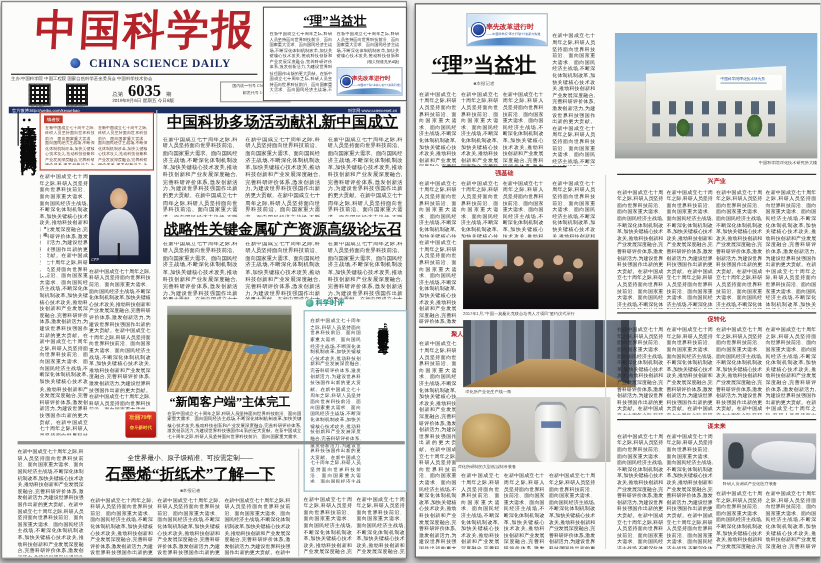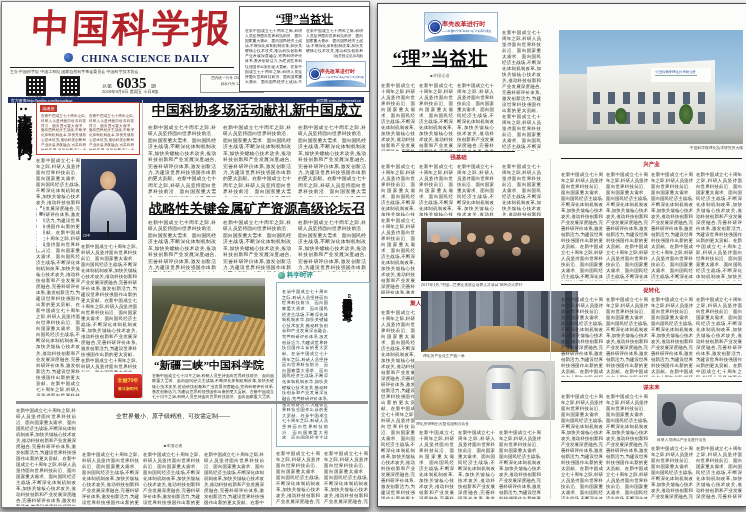--- a/index.html
+++ b/index.html
@@ -103,39 +103,40 @@
 
     <div class="a hl" style="left:146px;top:198px;width:218px;height:16px;font-size:13.5px;">战略性关键金属矿产资源高级论坛召开</div>
     <div class="a t" style="left:146px;top:218px;width:68px;height:52px;font-size:4.8px;">在新中国成立七十周年之际,科研人员坚持面向世界科技前沿、面向国家重大需求、面向国民经济主战场,不断深化体制机制改革,加快关键核心技术攻关,推动科技创新和产业发展深度融合,完善科研评价体系,激发创新活力,为建设世界科技强国作出新的更大贡献。在新中国成立七十周年之际,科研人员坚持面向世界科技前沿、面向国家重大需求、面向国民经济主战场,不断深化体制机制改革,加快关键核心技术攻关,推动科技创新和产业发展深度融合,完善科研评价体系,激发创新活力,为建设世界科技强国作出新的更大贡献。</div>
     <div class="a t" style="left:221px;top:218px;width:68px;height:52px;font-size:4.8px;">在新中国成立七十周年之际,科研人员坚持面向世界科技前沿、面向国家重大需求、面向国民经济主战场,不断深化体制机制改革,加快关键核心技术攻关,推动科技创新和产业发展深度融合,完善科研评价体系,激发创新活力,为建设世界科技强国作出新的更大贡献。在新中国成立七十周年之际,科研人员坚持面向世界科技前沿、面向国家重大需求、面向国民经济主战场,不断深化体制机制改革,加快关键核心技术攻关,推动科技创新和产业发展深度融合,完善科研评价体系,激发创新活力,为建设世界科技强国作出新的更大贡献。</div>
     <div class="a t" style="left:296px;top:218px;width:68px;height:52px;font-size:4.8px;">在新中国成立七十周年之际,科研人员坚持面向世界科技前沿、面向国家重大需求、面向国民经济主战场,不断深化体制机制改革,加快关键核心技术攻关,推动科技创新和产业发展深度融合,完善科研评价体系,激发创新活力,为建设世界科技强国作出新的更大贡献。在新中国成立七十周年之际,科研人员坚持面向世界科技前沿、面向国家重大需求、面向国民经济主战场,不断深化体制机制改革,加快关键核心技术攻关,推动科技创新和产业发展深度融合,完善科研评价体系,激发创新活力,为建设世界科技强国作出新的更大贡献。</div>
 
     <div class="ph" style="left:150px;top:276px;width:113px;height:78px;background:linear-gradient(#b9bdb6 0%,#8f9489 10%,#6b6f52 11%,#4a4e38 40%,#3c402e);">
       <div class="a" style="left:0;top:26px;width:113px;height:52px;background:repeating-linear-gradient(115deg,#cfa968 0 3px,#a98648 3px 6px);clip-path:polygon(0 100%,18% 0,100% 30%,100% 100%);"></div>
       <div class="a" style="left:70px;top:36px;width:24px;height:8px;background:#5d88b0;border-radius:50%;"></div>
     </div>
-    <div class="a" style="left:152px;top:356px;width:114px;height:12px;font-weight:700;font-size:11px;color:#0b0b0b;font-family:'Liberation Serif',serif;overflow:hidden;">“新疆三峡”中国科学院</div>
+    <div class="a" style="left:152px;top:356px;width:114px;height:12px;font-weight:700;font-size:11px;color:#0b0b0b;font-family:'Liberation Serif',serif;overflow:hidden;">“新闻客户端”主体完工</div>
     <div class="a t" style="left:150px;top:371px;width:122px;height:27px;font-size:4px;">在新中国成立七十周年之际,科研人员坚持面向世界科技前沿、面向国家重大需求、面向国民经济主战场,不断深化体制机制改革,加快关键核心技术攻关,推动科技创新和产业发展深度融合,完善科研评价体系,激发创新活力,为建设世界科技强国作出新的更大贡献。在新中国成立七十周年之际,科研人员坚持面向世界科技前沿、面向国家重大需求、面向国民经济主战场,不断深化体制机制改革,加快关键核心技术攻关,推动科技创新和产业发展深度融合,完善科研评价体系,激发创新活力,为建设世界科技强国作出新的更大贡献。</div>
 
     <div class="a" style="left:276px;top:269px;width:60px;height:9px;display:flex;align-items:center;gap:2px;">
       <span style="width:7px;height:7px;border-radius:50%;background:radial-gradient(circle at 35% 35%,#8fd0b8,#1f8f85);display:inline-block;"></span>
       <span style="font-size:6.5px;font-weight:700;color:#1f8f85;">科学时评</span>
     </div>
     <div class="a" style="left:274px;top:280px;width:92px;height:163px;border:1px solid #8fb3c0;background:#fdfefe;">
       <div class="a t" style="left:5px;top:6px;width:46px;height:150px;font-size:4.2px;">在新中国成立七十周年之际,科研人员坚持面向世界科技前沿、面向国家重大需求、面向国民经济主战场,不断深化体制机制改革,加快关键核心技术攻关,推动科技创新和产业发展深度融合,完善科研评价体系,激发创新活力,为建设世界科技强国作出新的更大贡献。在新中国成立七十周年之际,科研人员坚持面向世界科技前沿、面向国家重大需求、面向国民经济主战场,不断深化体制机制改革,加快关键核心技术攻关,推动科技创新和产业发展深度融合,完善科研评价体系,激发创新活力,为建设世界科技强国作出新的更大贡献。在新中国成立七十周年之际,科研人员坚持面向世界科技前沿、面向国家重大需求、面向国民经济主战场,不断深化体制机制改革,加快关键核心技术攻关,推动科技创新和产业发展深度融合,完善科研评价体系,激发创新活力,为建设世界科技强国作出新的更大贡献。在新中国成立七十周年之际,科研人员坚持面向世界科技前沿、面向国家重大需求、面向国民经济主战场,不断深化体制机制改革,加快关键核心技术攻关,推动科技创新和产业发展深度融合,完善科研评价体系,激发创新活力,为建设世界科技强国作出新的更大贡献。</div>
       <div class="a v" style="left:60px;top:8px;width:17px;height:148px;font-weight:700;font-size:10px;color:#0b0b0b;font-family:'Liberation Serif',serif;overflow:hidden;">提升教师工资 应加强“中位数”考量</div>
     </div>
     <div class="a t" style="left:274px;top:449px;width:44px;height:53px;">在新中国成立七十周年之际,科研人员坚持面向世界科技前沿、面向国家重大需求、面向国民经济主战场,不断深化体制机制改革,加快关键核心技术攻关,推动科技创新和产业发展深度融合,完善科研评价体系,激发创新活力,为建设世界科技强国作出新的更大贡献。在新中国成立七十周年之际,科研人员坚持面向世界科技前沿、面向国家重大需求、面向国民经济主战场,不断深化体制机制改革,加快关键核心技术攻关,推动科技创新和产业发展深度融合,完善科研评价体系,激发创新活力,为建设世界科技强国作出新的更大贡献。</div>
     <div class="a t" style="left:322px;top:449px;width:44px;height:53px;">在新中国成立七十周年之际,科研人员坚持面向世界科技前沿、面向国家重大需求、面向国民经济主战场,不断深化体制机制改革,加快关键核心技术攻关,推动科技创新和产业发展深度融合,完善科研评价体系,激发创新活力,为建设世界科技强国作出新的更大贡献。在新中国成立七十周年之际,科研人员坚持面向世界科技前沿、面向国家重大需求、面向国民经济主战场,不断深化体制机制改革,加快关键核心技术攻关,推动科技创新和产业发展深度融合,完善科研评价体系,激发创新活力,为建设世界科技强国作出新的更大贡献。</div>
 
     <div class="a" style="left:14px;top:399px;width:352px;height:3px;background:#909090;"></div>
     <div class="a" style="left:269px;top:406px;width:1px;height:98px;background:#ccc;"></div>
 
     <div class="a t" style="left:14px;top:406px;width:60px;height:98px;">在新中国成立七十周年之际,科研人员坚持面向世界科技前沿、面向国家重大需求、面向国民经济主战场,不断深化体制机制改革,加快关键核心技术攻关,推动科技创新和产业发展深度融合,完善科研评价体系,激发创新活力,为建设世界科技强国作出新的更大贡献。在新中国成立七十周年之际,科研人员坚持面向世界科技前沿、面向国家重大需求、面向国民经济主战场,不断深化体制机制改革,加快关键核心技术攻关,推动科技创新和产业发展深度融合,完善科研评价体系,激发创新活力,为建设世界科技强国作出新的更大贡献。在新中国成立七十周年之际,科研人员坚持面向世界科技前沿、面向国家重大需求、面向国民经济主战场,不断深化体制机制改革,加快关键核心技术攻关,推动科技创新和产业发展深度融合,完善科研评价体系,激发创新活力,为建设世界科技强国作出新的更大贡献。</div>
     <div class="a" style="left:80px;top:410px;width:182px;height:9px;font-size:6px;color:#222;text-align:center;overflow:hidden;">全世界最小、原子级精准、可按需定制——</div>
+    <div class="a hl" style="left:80px;top:420px;width:182px;height:18px;font-size:14px;">石墨烯“折纸术”了解一下</div>
     <div class="a" style="left:80px;top:441px;width:182px;height:6px;font-size:4px;color:#555;text-align:center;overflow:hidden;">■本报记者</div>
     <div class="a t" style="left:80px;top:450px;width:57px;height:54px;">在新中国成立七十周年之际,科研人员坚持面向世界科技前沿、面向国家重大需求、面向国民经济主战场,不断深化体制机制改革,加快关键核心技术攻关,推动科技创新和产业发展深度融合,完善科研评价体系,激发创新活力,为建设世界科技强国作出新的更大贡献。在新中国成立七十周年之际,科研人员坚持面向世界科技前沿、面向国家重大需求、面向国民经济主战场,不断深化体制机制改革,加快关键核心技术攻关,推动科技创新和产业发展深度融合,完善科研评价体系,激发创新活力,为建设世界科技强国作出新的更大贡献。</div>
     <div class="a t" style="left:141px;top:450px;width:57px;height:54px;">在新中国成立七十周年之际,科研人员坚持面向世界科技前沿、面向国家重大需求、面向国民经济主战场,不断深化体制机制改革,加快关键核心技术攻关,推动科技创新和产业发展深度融合,完善科研评价体系,激发创新活力,为建设世界科技强国作出新的更大贡献。在新中国成立七十周年之际,科研人员坚持面向世界科技前沿、面向国家重大需求、面向国民经济主战场,不断深化体制机制改革,加快关键核心技术攻关,推动科技创新和产业发展深度融合,完善科研评价体系,激发创新活力,为建设世界科技强国作出新的更大贡献。</div>
     <div class="a t" style="left:202px;top:450px;width:60px;height:54px;">在新中国成立七十周年之际,科研人员坚持面向世界科技前沿、面向国家重大需求、面向国民经济主战场,不断深化体制机制改革,加快关键核心技术攻关,推动科技创新和产业发展深度融合,完善科研评价体系,激发创新活力,为建设世界科技强国作出新的更大贡献。在新中国成立七十周年之际,科研人员坚持面向世界科技前沿、面向国家重大需求、面向国民经济主战场,不断深化体制机制改革,加快关键核心技术攻关,推动科技创新和产业发展深度融合,完善科研评价体系,激发创新活力,为建设世界科技强国作出新的更大贡献。</div>
   </div>
 
   <div class="page" style="left:377px;top:3px;width:368px;height:502px;border-color:#4a4a4a;">
 
     <div class="a banner" style="left:46px;top:8px;width:72px;height:28px;">
       <div class="a swoosh" style="left:0;top:0;width:72px;height:12px;"></div>

